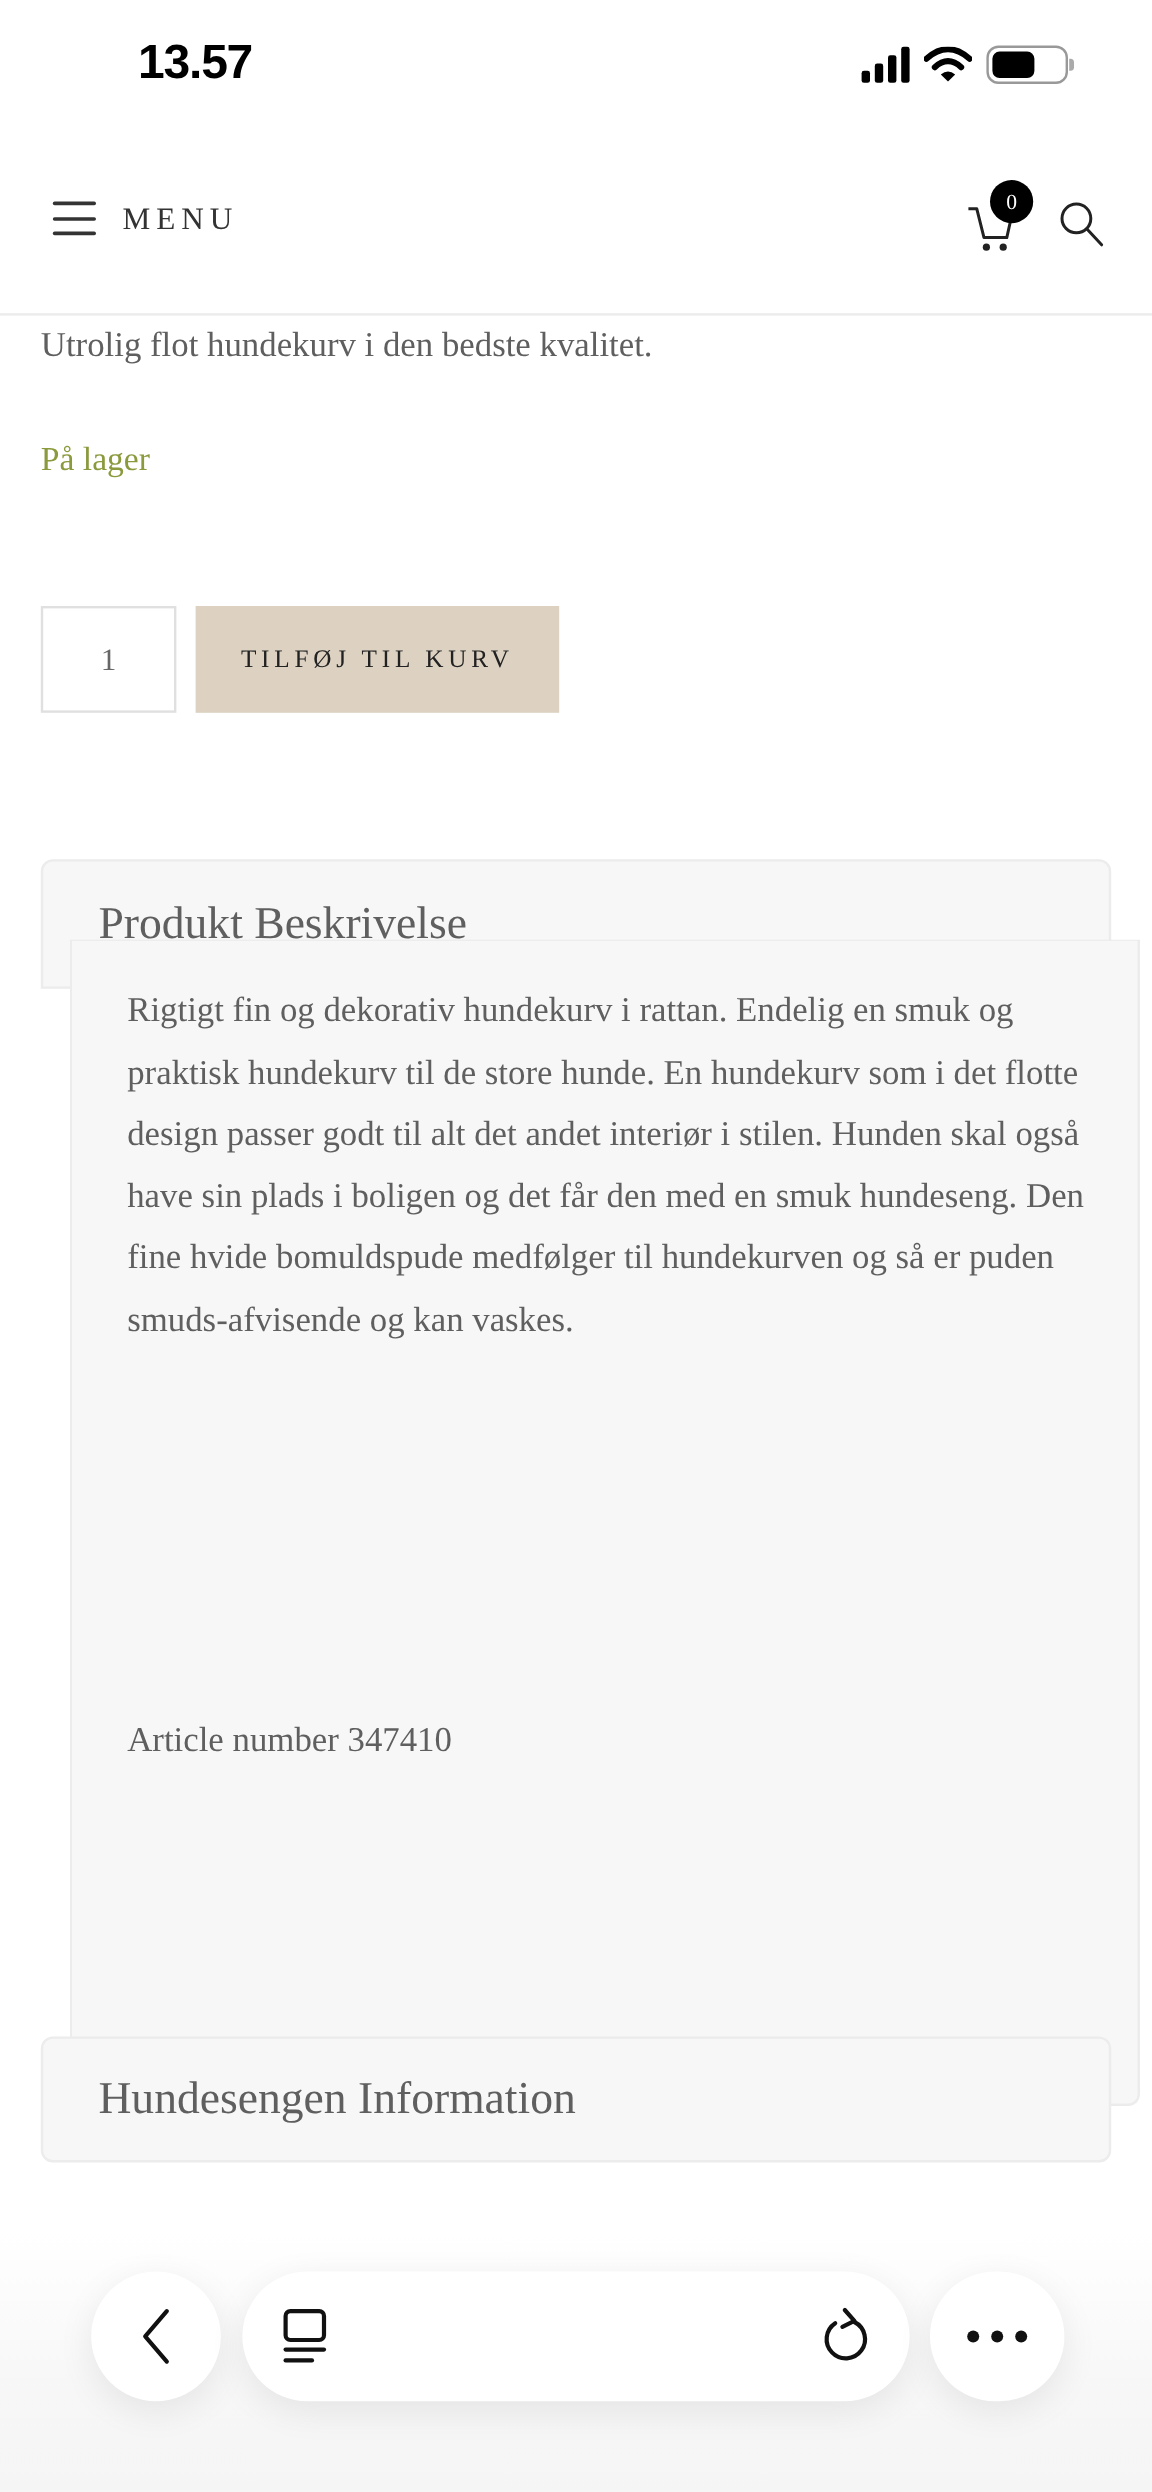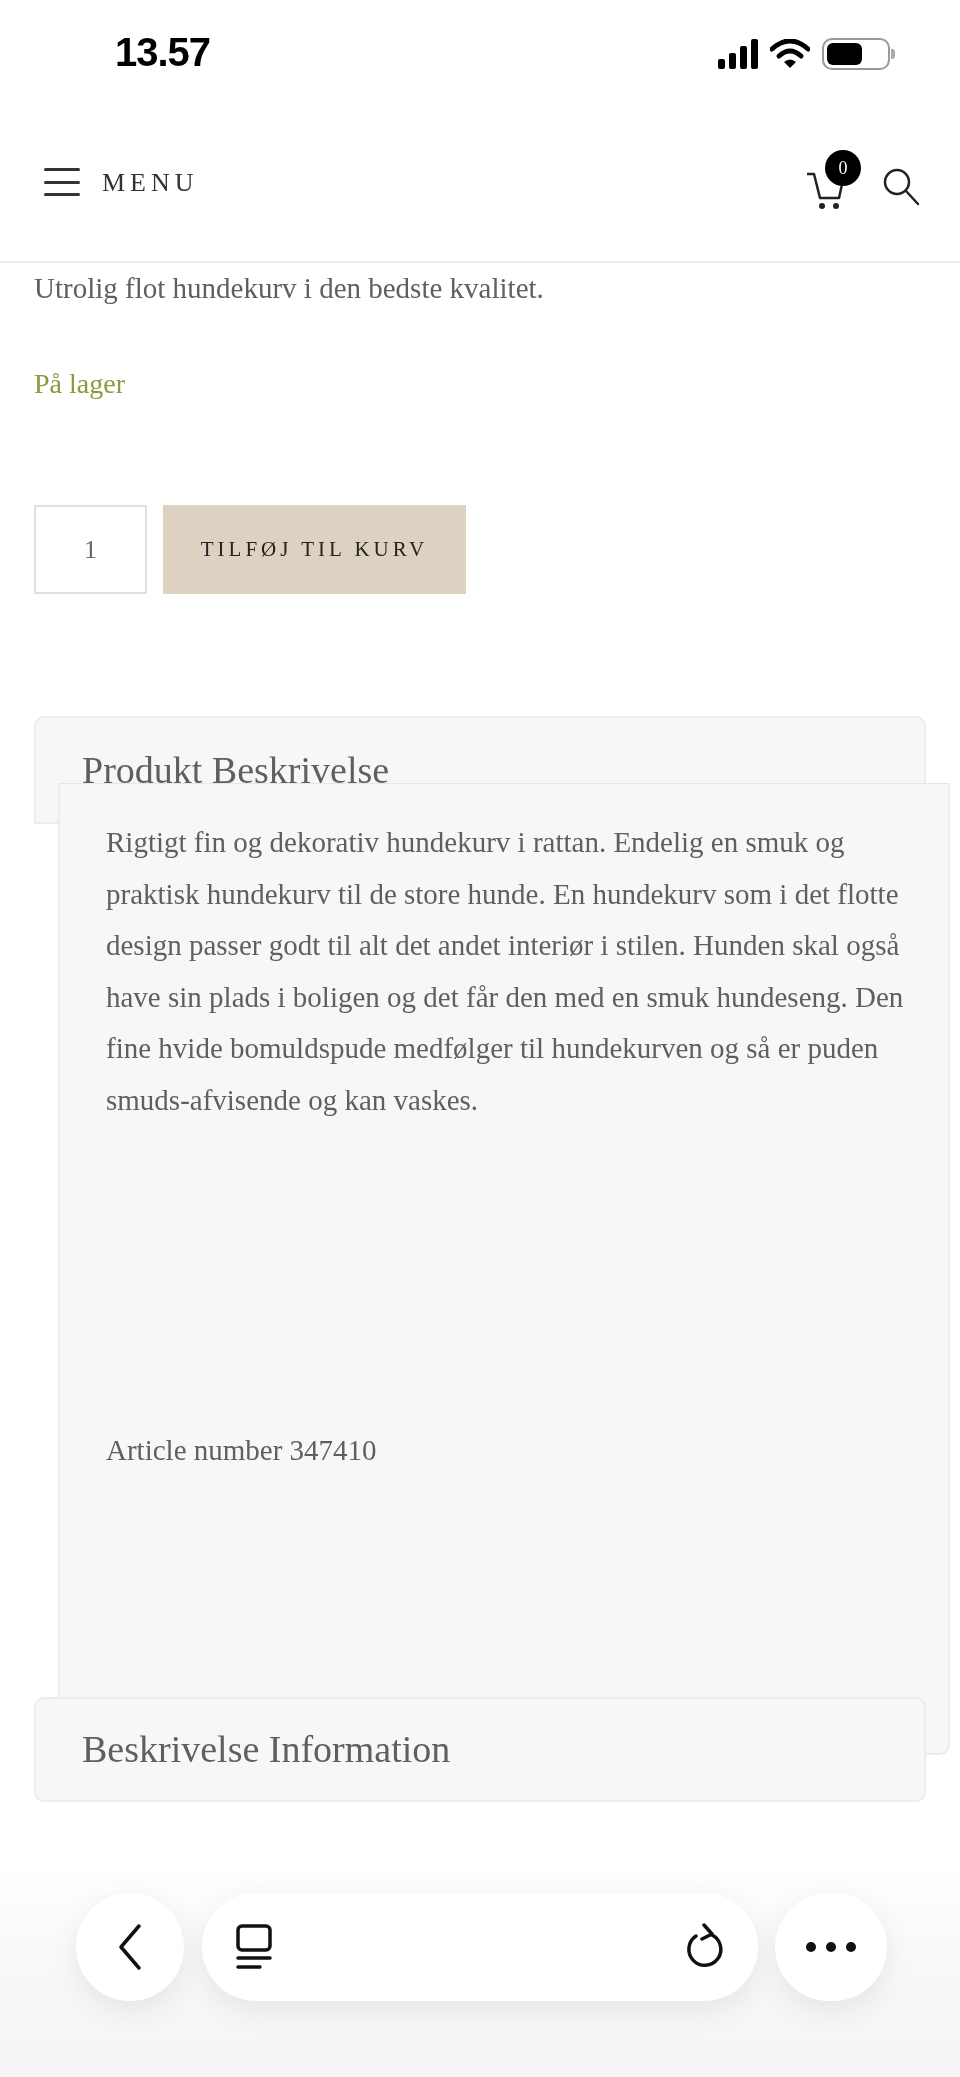--- a/index.html
+++ b/index.html
@@ -109,21 +109,21 @@
 
 <div class="acc-head acc1-head">
   <span class="title">Produkt Beskrivelse</span>
 </div>
 <div class="acc1-body">
   <p class="p1">Rigtigt fin og dekorativ hundekurv i rattan. Endelig en smuk og praktisk hundekurv til de store hunde. En hundekurv som i det flotte design passer godt til alt det andet interiør i stilen. Hunden skal også have sin plads i boligen og det får den med en smuk hundeseng. Den fine hvide bomuldspude medfølger til hundekurven og så er puden smuds-afvisende og kan vaskes.</p>
   <p class="p4">Article number 347410</p>
 </div>
 
 <div class="acc-head acc2-head">
-  <span class="title">Beskrivelse Information</span>
+  <span class="title">Hundesengen Information</span>
 </div>
 
 <div class="browser-shadow"></div>
 <div class="pill back-pill">
   <svg width="30" height="48" viewBox="0 0 30 48">
     <path d="M24 3 L6 24 L24 45" stroke="#111" stroke-width="3.5" fill="none" stroke-linecap="round" stroke-linejoin="round"></path>
   </svg>
 </div>
 <div class="pill url-pill">
   <svg class="reader-icon" width="40" height="48" viewBox="0 0 40 48">

